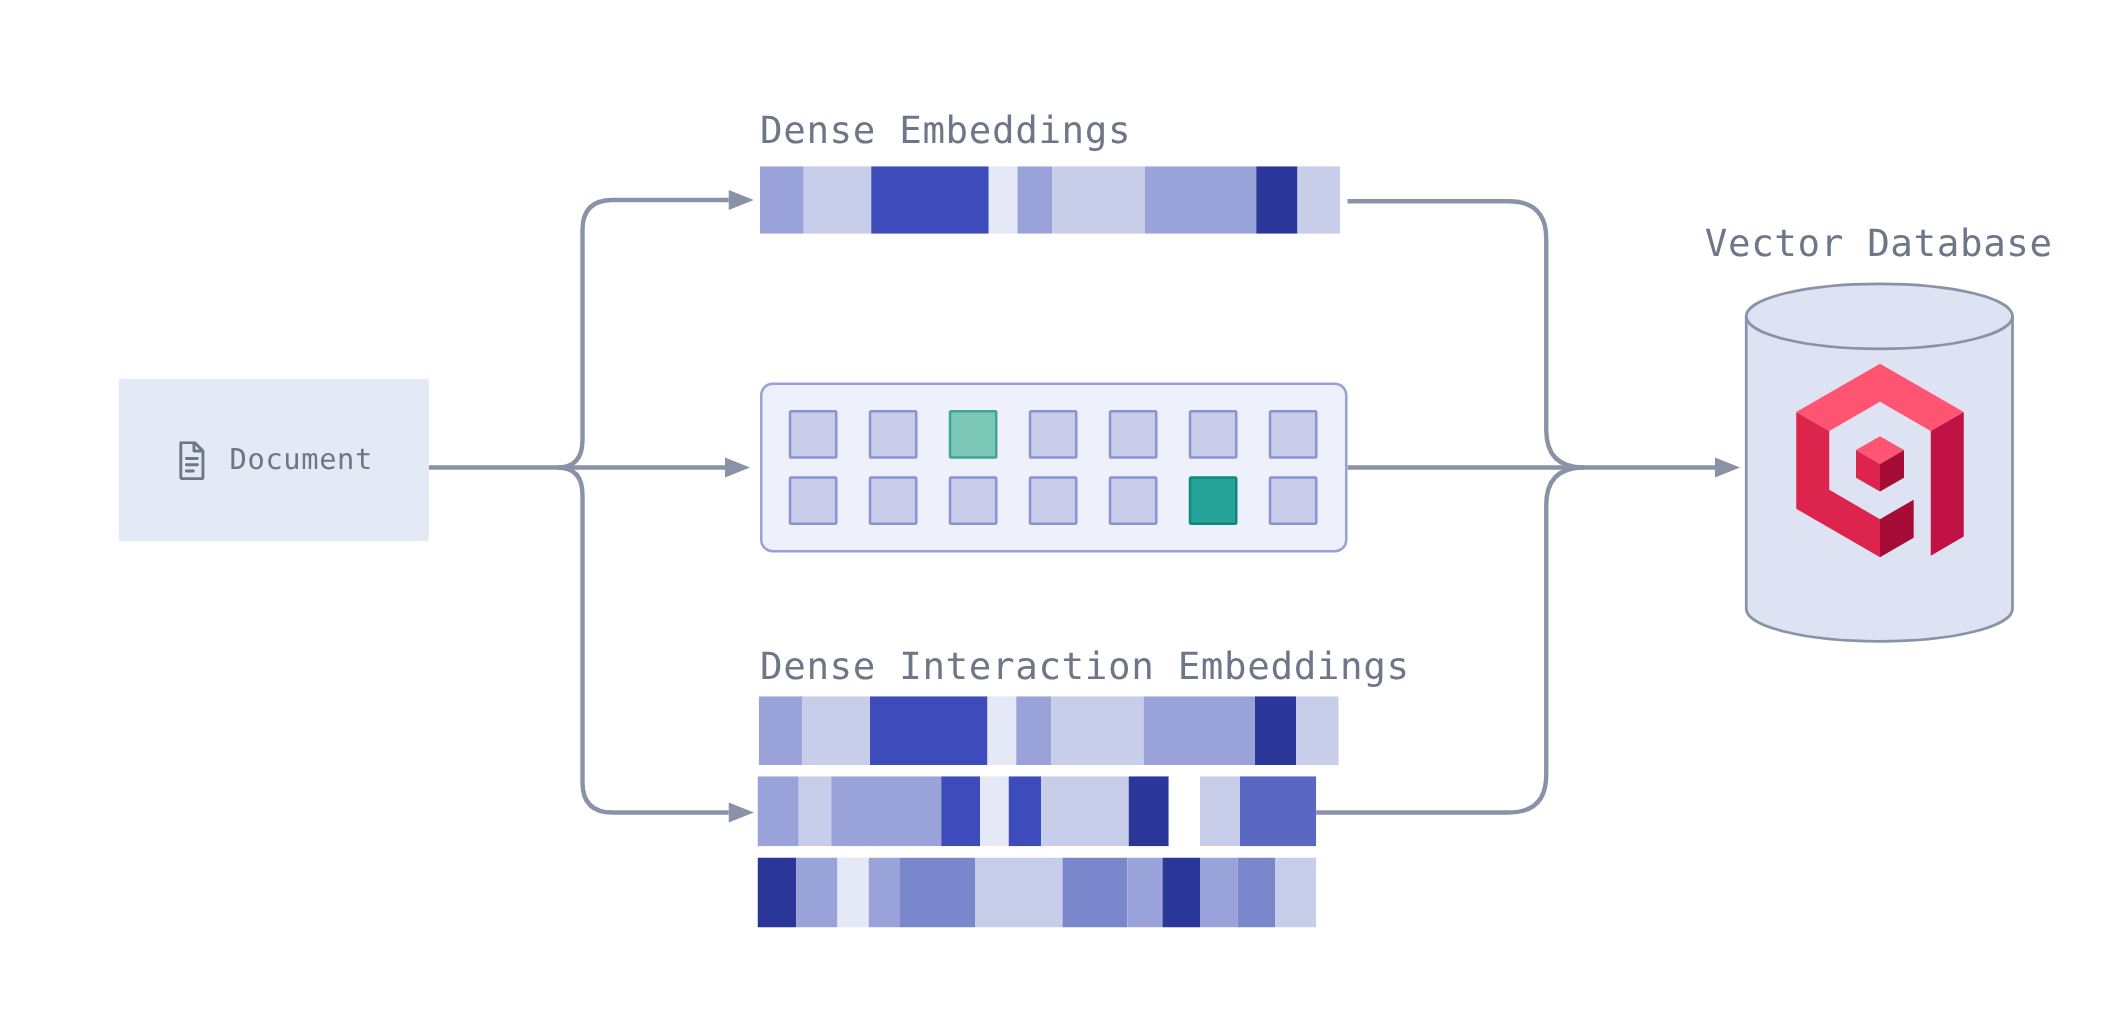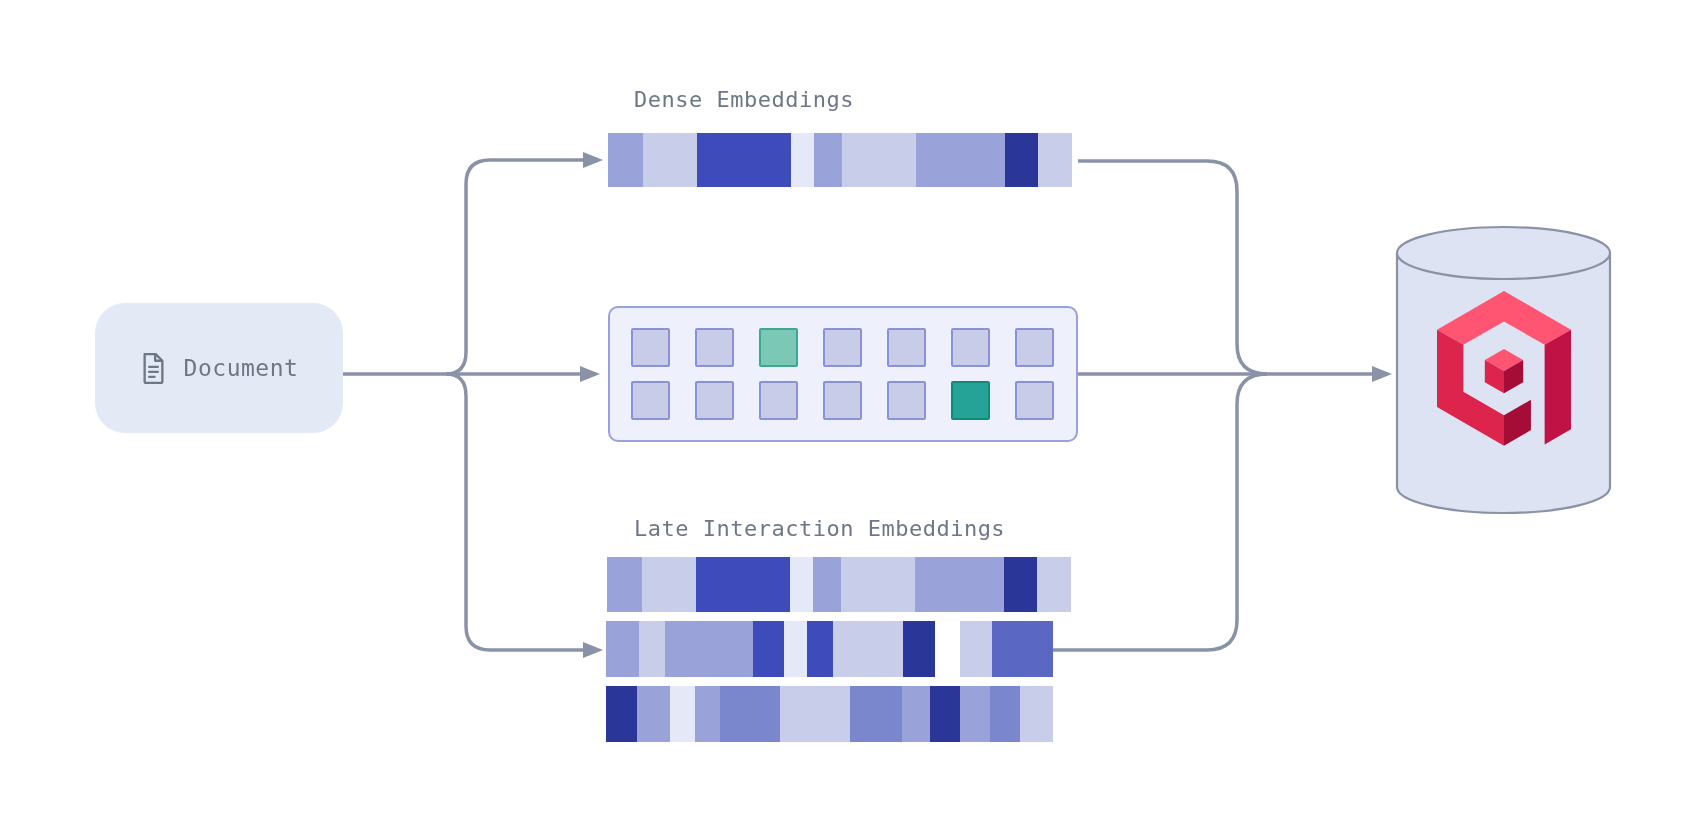--- a/index.html
+++ b/index.html
@@ -5,25 +5,25 @@
   html,body{margin:0;padding:0;background:#ffffff;}
   .canvas{
     position:relative;width:1688px;height:822px;background:#ffffff;overflow:hidden;
     font-family:"DejaVu Sans Mono","Liberation Mono",monospace;
   }
   .connectors{position:absolute;left:0;top:0;width:1688px;height:822px;}
   .connector{stroke:var(--arrowColor);stroke-width:3.5;fill:none;stroke-linejoin:round;}
   .arrowhead{fill:var(--arrowColor);stroke:none;}
   .cyl{fill:var(--cylFill);stroke:var(--cylStroke);stroke-width:2.2;}
   .diagram-label{
-    position:absolute;font-size:22px;color:var(--textColor);letter-spacing:0.5px;white-space:nowrap;margin-left:26px;
+    position:absolute;font-size:30px;color:var(--textColor);letter-spacing:0.5px;white-space:nowrap;
   }
   .doc-box{
     position:absolute;left:95px;top:303px;width:248px;height:130px;background:var(--docBoxFill);
-    display:flex;align-items:center;justify-content:center;gap:17px;border-radius:30px;
+    display:flex;align-items:center;justify-content:center;gap:17px;
   }
   .doc-box span{font-size:23px;color:var(--textColor);letter-spacing:0.5px;}
   .doc-icon{width:27px;height:31px;flex:0 0 auto;}
   .doc-icon path{stroke:var(--textColor);stroke-width:2.1;fill:none;stroke-linejoin:round;stroke-linecap:round;}
   .bar{position:absolute;display:flex;flex-direction:row;overflow:hidden;}
   .seg{height:100%;flex:0 0 auto;}
   #dense-bar{left:608px;top:133px;width:464px;height:54px;}
   #late-bar-0{left:607px;top:557px;width:464px;height:55px;}
   #late-bar-1{left:606px;top:621px;width:447px;height:56px;}
   #late-bar-2{left:606px;top:686px;width:447px;height:56px;}
@@ -116,21 +116,21 @@
         <div class="cell default"></div>
         <div class="cell default"></div>
         <div class="cell default"></div>
         <div class="cell default"></div>
         <div class="cell default"></div>
         <div class="cell tealDark"></div>
         <div class="cell default"></div>
       </div>
     </div>
 
-  <div class="diagram-label" id="late-label">Late Interaction Embeddings</div>
+  <div class="diagram-label" id="late-label">Dense Interaction Embeddings</div>
   <div class="bar" id="late-bar-0">
       <div class="seg" style="width: 35px; background: rgb(154, 163, 217);"></div>
       <div class="seg" style="width: 54px; background: rgb(200, 205, 234);"></div>
       <div class="seg" style="width: 94px; background: rgb(61, 76, 186);"></div>
       <div class="seg" style="width: 23px; background: rgb(229, 232, 246);"></div>
       <div class="seg" style="width: 28px; background: rgb(154, 163, 217);"></div>
       <div class="seg" style="width: 74px; background: rgb(200, 205, 234);"></div>
       <div class="seg" style="width: 89px; background: rgb(154, 163, 217);"></div>
       <div class="seg" style="width: 33px; background: rgb(43, 54, 153);"></div>
       <div class="seg" style="width: 34px; background: rgb(200, 205, 234);"></div>
@@ -156,14 +156,15 @@
       <div class="seg" style="width: 60px; background: rgb(123, 135, 204);"></div>
       <div class="seg" style="width: 70px; background: rgb(200, 205, 234);"></div>
       <div class="seg" style="width: 52px; background: rgb(123, 135, 204);"></div>
       <div class="seg" style="width: 28px; background: rgb(154, 163, 217);"></div>
       <div class="seg" style="width: 30px; background: rgb(43, 54, 153);"></div>
       <div class="seg" style="width: 30px; background: rgb(154, 163, 217);"></div>
       <div class="seg" style="width: 30px; background: rgb(123, 135, 204);"></div>
       <div class="seg" style="width: 33px; background: rgb(200, 205, 234);"></div>
     </div>
 
+  <div class="diagram-label" id="vdb-label">Vector Database</div>
 
 </div>
 
 </body></html>

